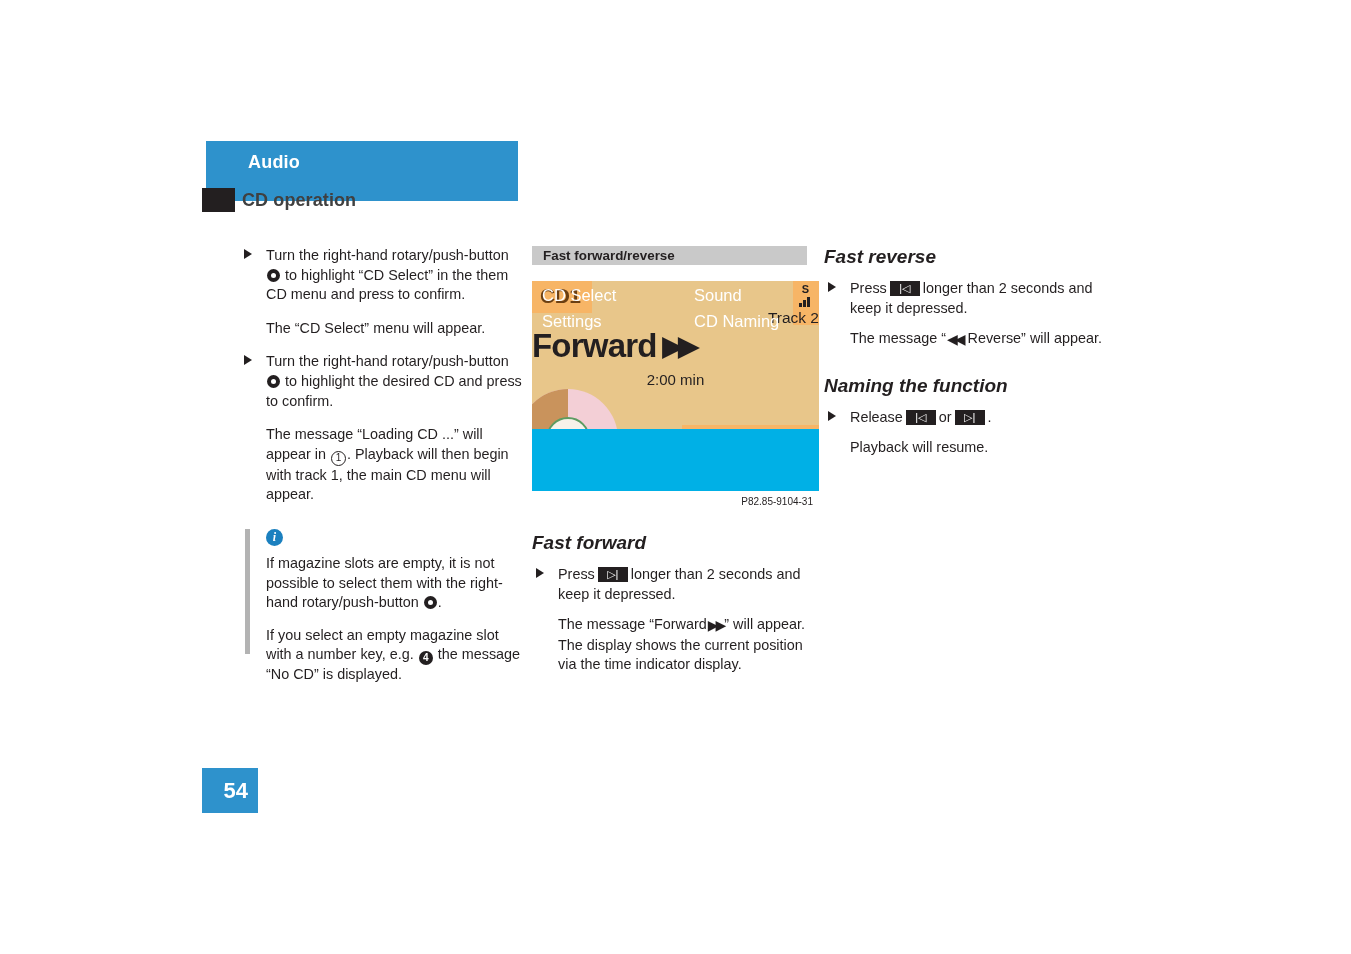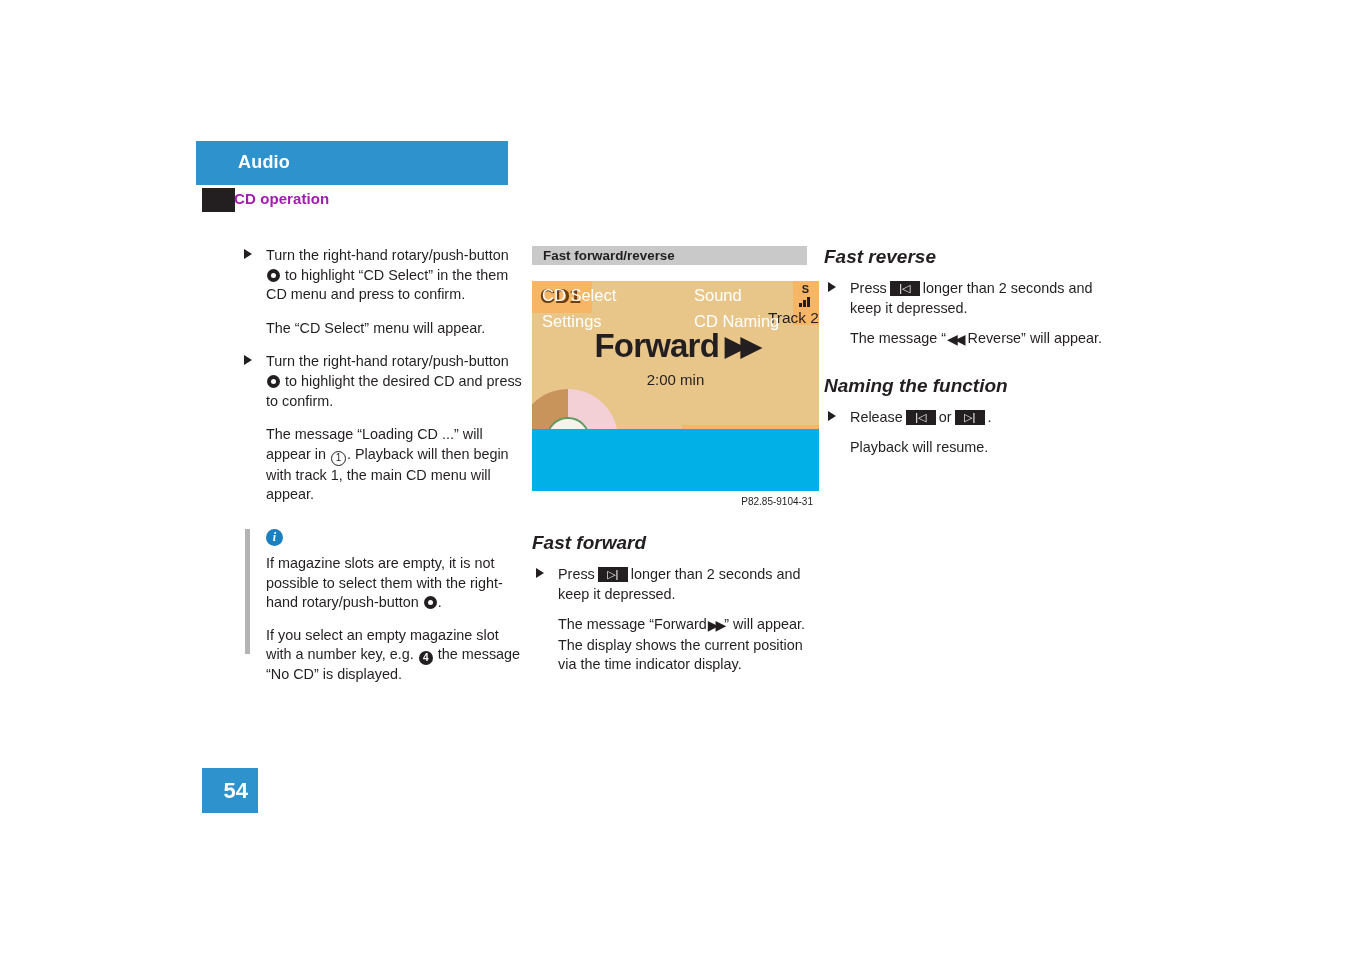--- a/index.html
+++ b/index.html
@@ -12,24 +12,24 @@
     height: 954px;
     position: relative;
     font-family: "Liberation Sans", sans-serif;
     color: #231f20;
     overflow: hidden;
   }
 
   
   #header-band {
     position: absolute;
-    left: 196px;
+    left: 206px;
     top: 141px;
     width: 312px;
-    height: 44px;
+    height: 60px;
     background: #2e92cc;
   }
   #header-title {
     position: absolute;
     left: 42px;
     top: 11px;
     font-size: 18px;
     font-weight: bold;
     color: #ffffff;
     letter-spacing: 0.2px;
@@ -37,25 +37,25 @@
   #header-tab-block {
     position: absolute;
     left: 202px;
     top: 188px;
     width: 33px;
     height: 24px;
     background: #231f20;
   }
   #header-subtitle {
     position: absolute;
-    left: 234px;
+    left: 242px;
     top: 190px;
-    font-size: 15px;
-    font-weight: bold;
-    color: #a21caf;
+    font-size: 18px;
+    font-weight: bold;
+    color: #404040;
     letter-spacing: 0.1px;
   }
 
   
   .column {
     position: absolute;
     top: 246px;
   }
   #col-left  { left: 240px; width: 285px; }
   #col-mid   { left: 532px; width: 275px; }
@@ -278,21 +278,20 @@
     width: 287px;
     text-align: right;
     font-size: 15.5px;
     color: #231f20;
   }
   #big-msg {
     position: absolute;
     top: 46px;
     left: 0;
     width: 287px;
-    text-align: center;
     font-size: 33px;
     font-weight: bold;
     color: #231f20;
     letter-spacing: -0.8px;
     white-space: nowrap;
   }
   #big-msg .arrows {
     font-size: 27px;
     letter-spacing: -5px;
     margin-left: 6px;

